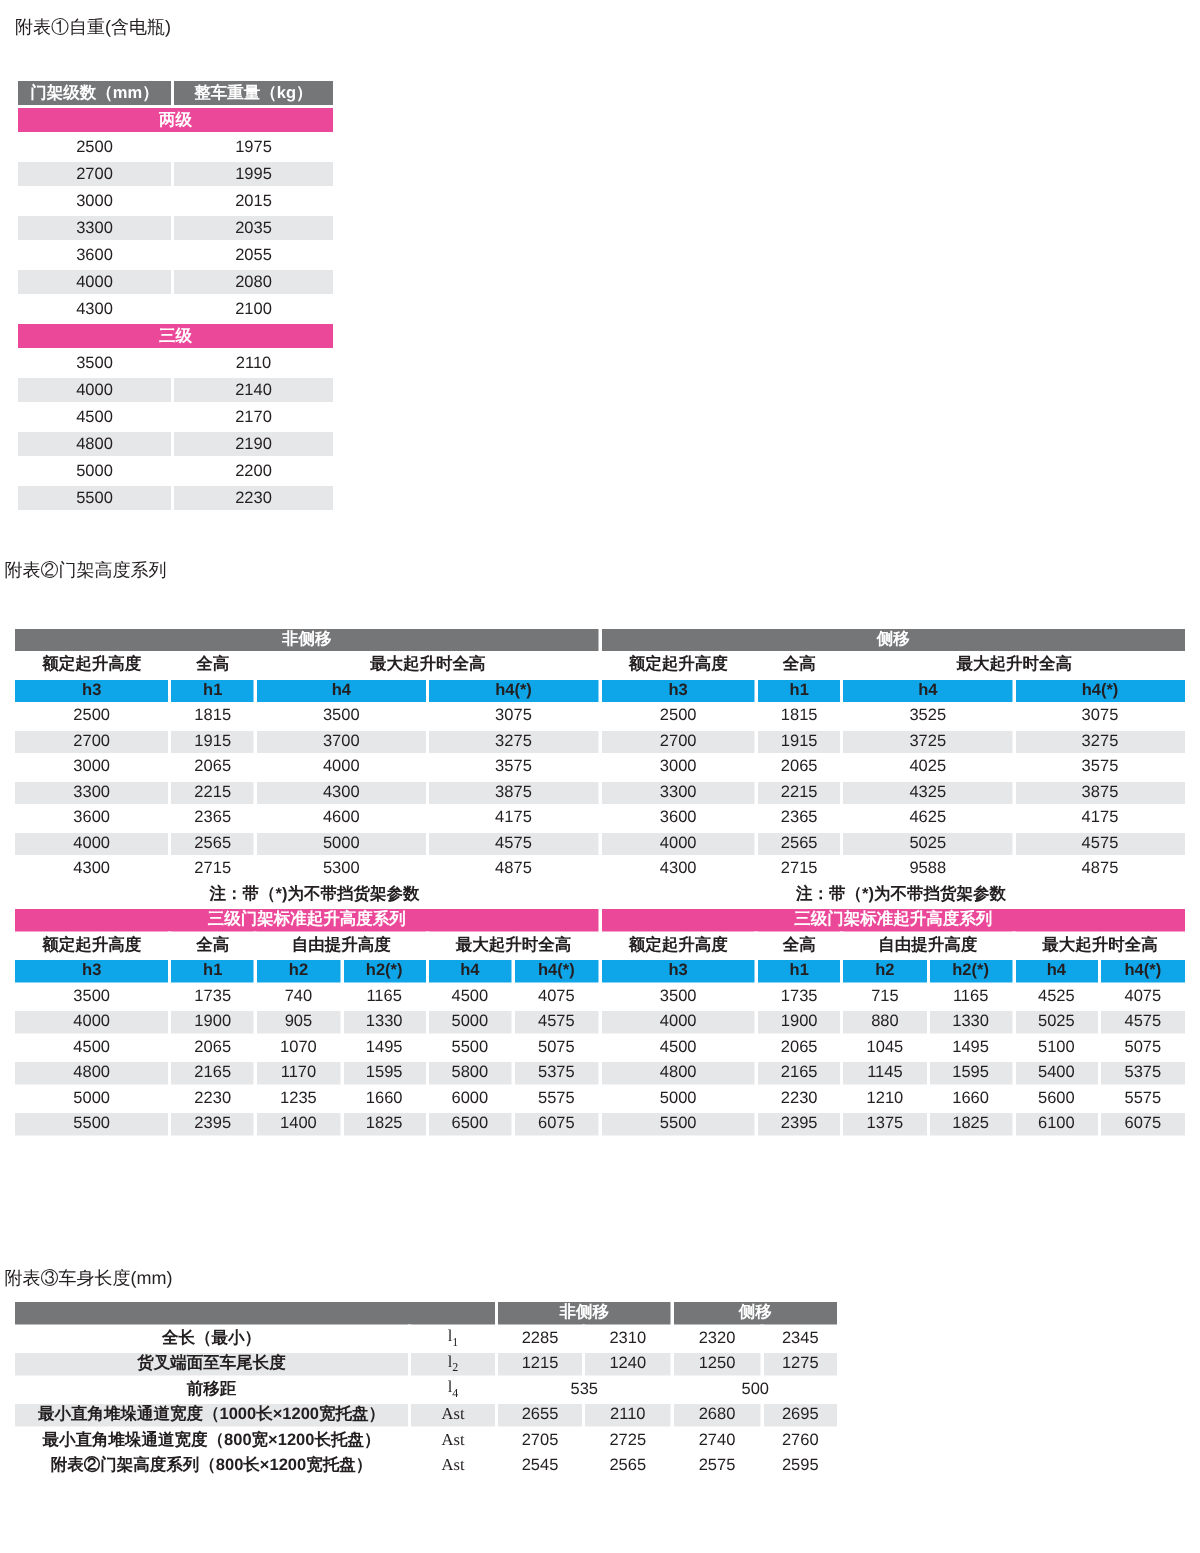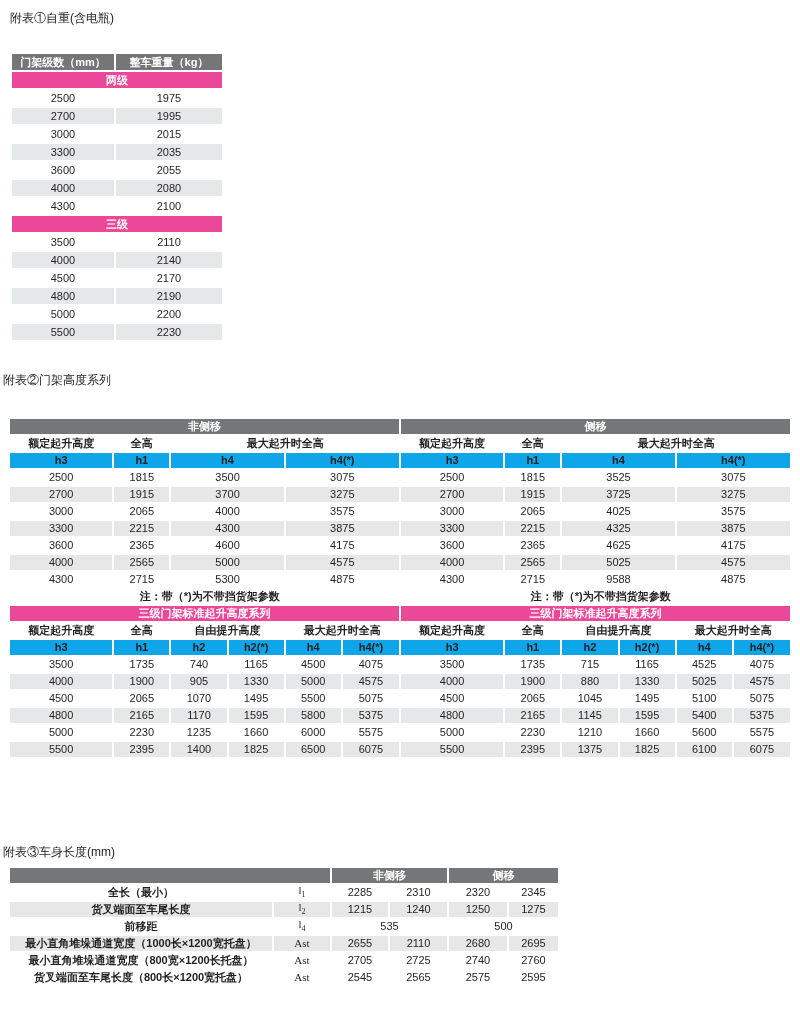--- a/index.html
+++ b/index.html
@@ -384,21 +384,21 @@
         </tr>
         <tr>
           <td class="w lbl">最小直角堆垛通道宽度（800宽×1200长托盘）</td>
           <td class="w sym">Ast</td>
           <td class="w">2705</td>
           <td class="w">2725</td>
           <td class="w">2740</td>
           <td class="w">2760</td>
         </tr>
         <tr>
-          <td class="w lbl">货叉端面至车尾长度（800长×1200宽托盘）</td>
+          <td class="w lbl">附表②门架高度系列（800长×1200宽托盘）</td>
           <td class="w sym">Ast</td>
           <td class="w">2545</td>
           <td class="w">2565</td>
           <td class="w">2575</td>
           <td class="w">2595</td>
         </tr>
       </tbody>
     </table>
 </div>
 

